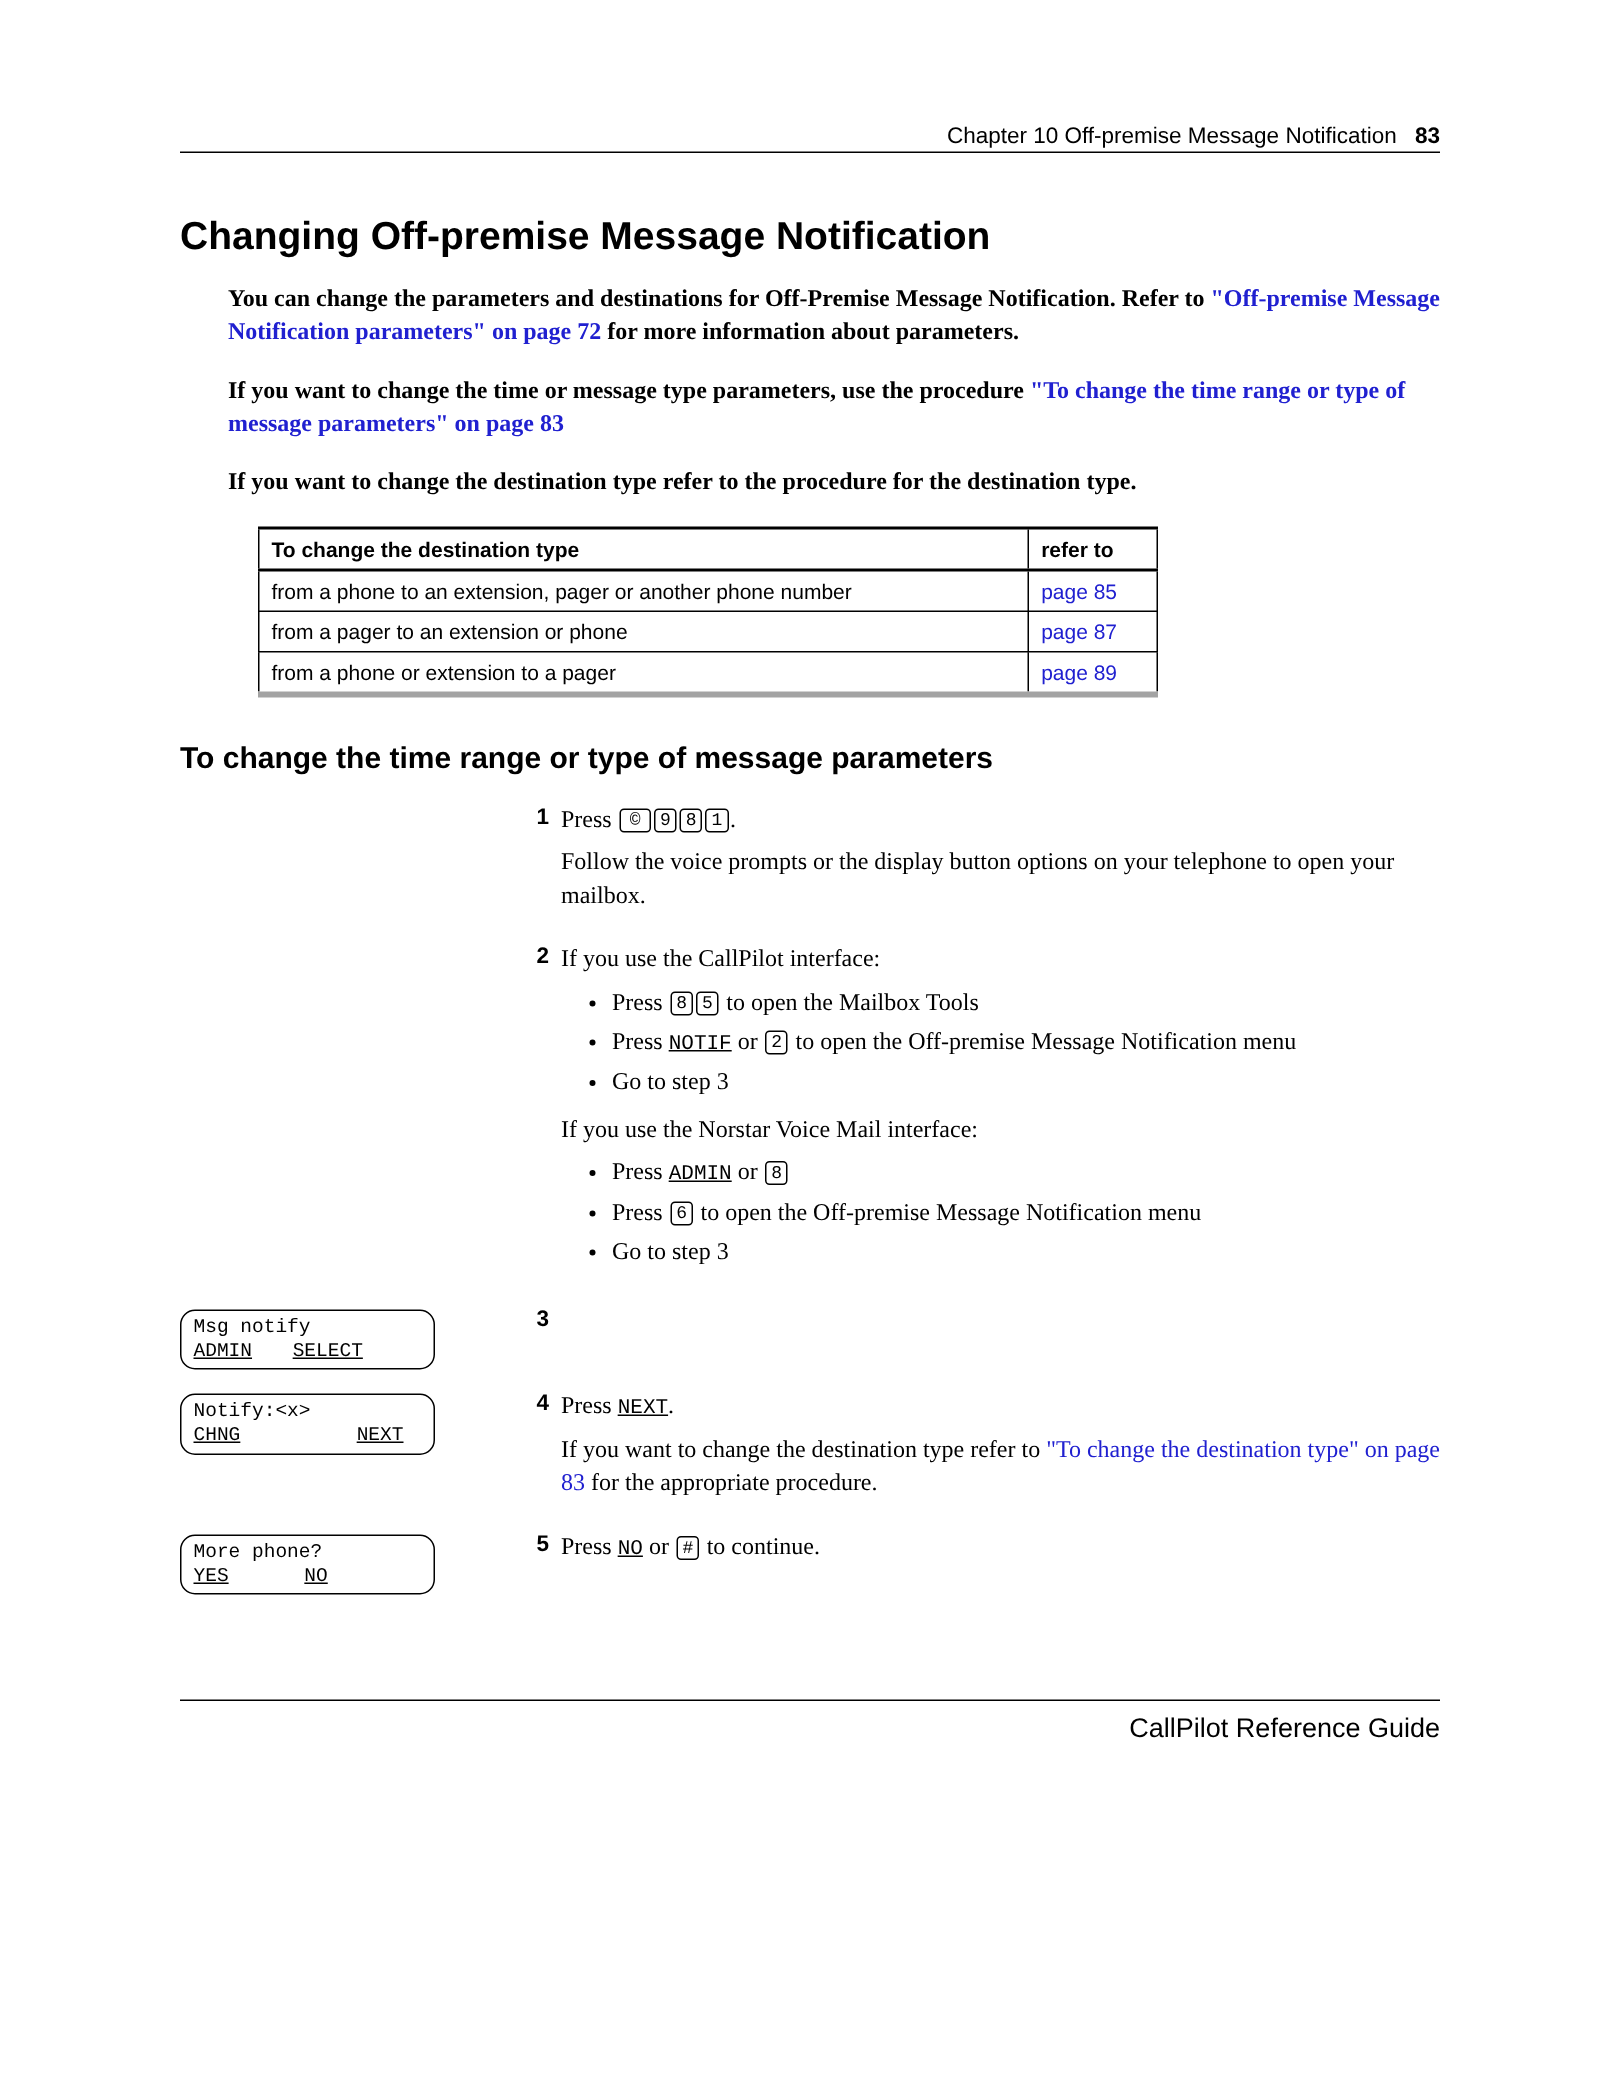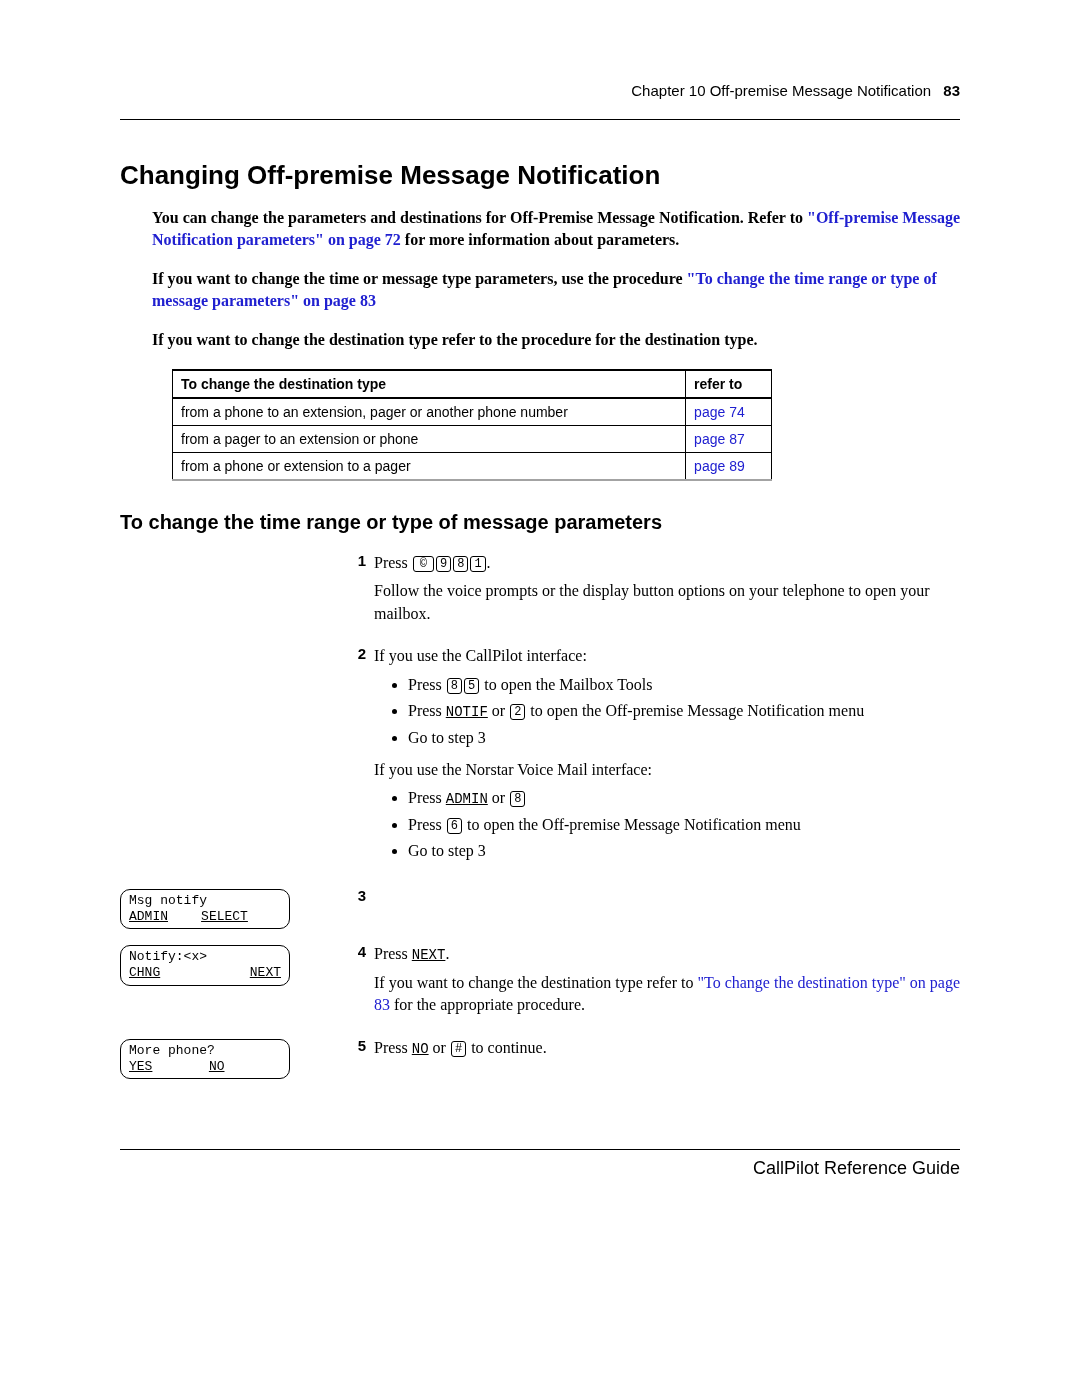--- a/index.html
+++ b/index.html
@@ -7,21 +7,21 @@
     font-family: "Times New Roman", Times, serif;
     font-size: 16px;
     color: #000;
     background: #fff;
     width: 1080px;
     margin: 0 auto;
     padding: 82px 120px 60px 120px;
   }
   .header-line {
     border-bottom: 1.5px solid #000;
-    padding-bottom: 20px;
+    padding-bottom: 2px;
     margin-bottom: 40px;
     text-align: right;
     font-family: Arial, Helvetica, sans-serif;
     font-size: 15px;
   }
   .header-line .pagenum { font-weight: bold; margin-left: 8px; }
   h1 {
     font-family: Arial, Helvetica, sans-serif;
     font-size: 26px;
     font-weight: bold;
@@ -53,21 +53,21 @@
     padding: 5px 8px;
     text-align: left;
     vertical-align: top;
     margin-top: 28px;
   }
   table.dest th {
     font-weight: bold;
     border-top: 2px solid #000;
     border-bottom: 2px solid #000;
   }
-  table.dest tr:last-child td { border-bottom: 2px solid #a3a3a3; }
+  table.dest tr:last-child td { border-bottom: 4px solid #a3a3a3; }
   table.dest td.ref { color: #2020d0; }
   .steps-area { margin-left: 0; }
   .step-row {
     display: flex;
     align-items: flex-start;
     margin-bottom: 14px;
   }
   .display-col {
     width: 230px;
     flex-shrink: 0;
@@ -123,21 +123,21 @@
   }
   .softkey {
     font-family: "Courier New", monospace;
     font-size: 14px;
     text-decoration: underline;
   }
   .phone-display {
     border: 1.5px solid #000;
     border-radius: 10px;
     width: 170px;
-    padding: 3px 8px 3px 8px;
+    padding: 3px 20px 3px 8px;
     font-family: "Courier New", monospace;
     font-size: 13px;
     line-height: 1.25;
     background: #fff;
   }
   .phone-display .softrow {
     display: flex;
     justify-content: space-between;
   }
   .phone-display .sk { text-decoration: underline; }
@@ -171,21 +171,21 @@
 <p class="body-text">If you want to change the destination type refer to the procedure for the destination type.</p>
 
 <table class="dest">
   <tbody>
       <tr>
     <th>To change the destination type</th>
     <th>refer to</th>
   </tr>
   <tr>
     <td>from a phone to an extension, pager or another phone number</td>
-    <td class="ref">page 74</td>
+    <td class="ref">page 85</td>
   </tr>
   <tr>
     <td>from a pager to an extension or phone</td>
     <td class="ref">page 87</td>
   </tr>
   <tr>
     <td>from a phone or extension to a pager</td>
     <td class="ref">page 89</td>
   </tr>
 </tbody>

